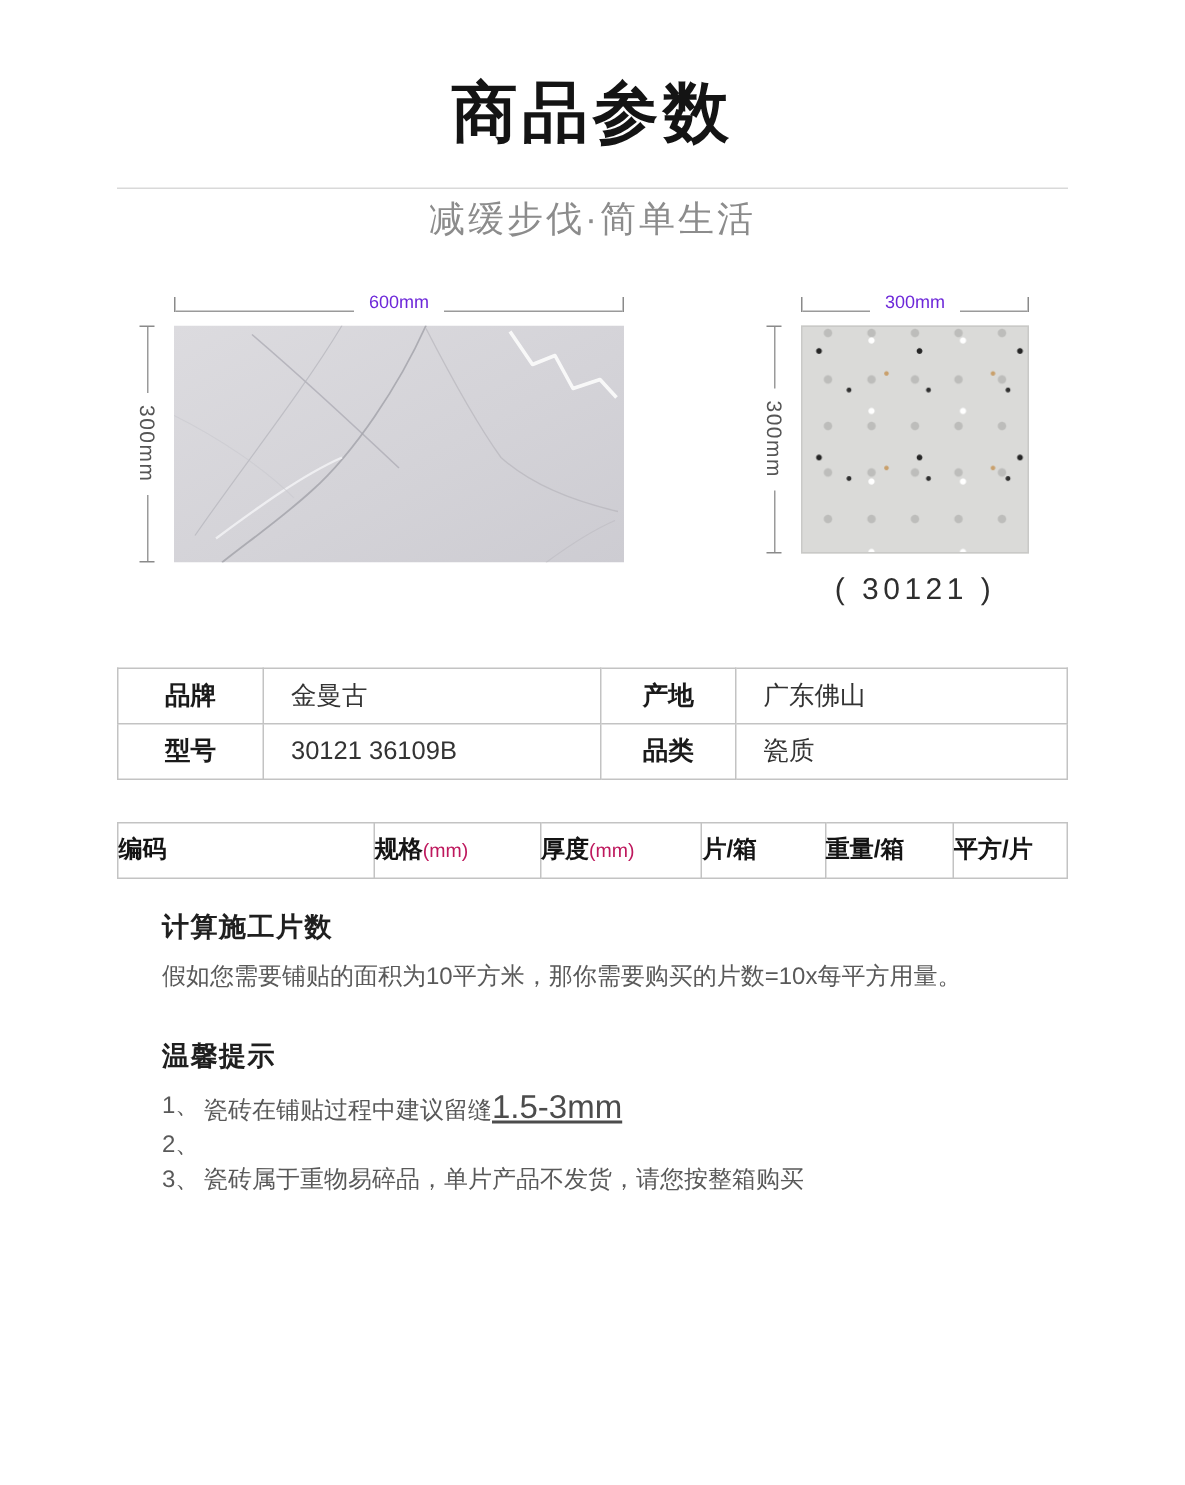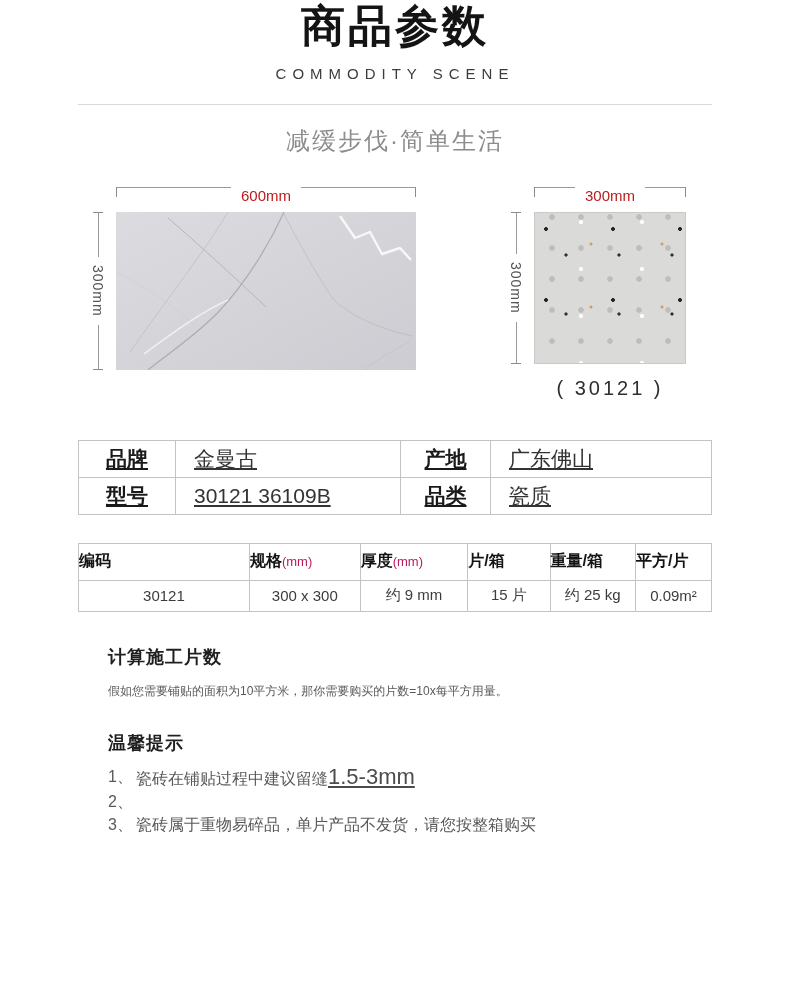--- a/index.html
+++ b/index.html
@@ -5,38 +5,38 @@
   * { margin:0; padding:0; box-sizing:border-box; }
   html,body { background:#ffffff; }
   body {
     width:790px; height:990px; overflow:hidden;
     font-family:"Liberation Sans","DejaVu Sans",sans-serif;
     color:#333;
   }
   .content { width:634px; margin:0 auto; }
 
   
-  .hdr { text-align:center; }
+  .hdr { text-align:center; padding-top:50px; }
   .hdr h1 {
     font-size:44px; font-weight:600; color:#141414; letter-spacing:3px;
     line-height:1.2;
   }
   .hdr .sub {
     margin-top:12px; font-size:15px; color:#3c3c3c; letter-spacing:6px;
     font-weight:400;
   }
   .divider { width:634px; height:1px; background:#d9d9d9; margin:22px auto 0; border:none; }
-  .tagline { text-align:center; margin-top:20px; font-size:24px; color:#8c8c8c; letter-spacing:2px; }
+  .tagline { text-align:center; margin-top:4px; font-size:24px; color:#8c8c8c; letter-spacing:2px; }
 
   
   .figures { display:flex; justify-content:space-between; margin-top:30px; padding:0 26px 0 14px; }
   .figure { display:block; }
   .fig-toprow { display:flex; margin-bottom:9px; }
   .dimcol-spacer { width:24px; flex:none; }
-  .dim-h { flex:1; display:flex; align-items:flex-start; height:16px; color:#b91c1c; font-size:15px; }
+  .dim-h { flex:1; display:flex; align-items:flex-end; height:16px; color:#6d28d9; font-size:12px; }
   .dim-h .tick { width:1px; height:10px; background:#8a8a8a; flex:none; }
   .dim-h .dline { flex:1; height:1px; background:#9a9a9a; }
   .dim-h .dtext { padding:0 10px; white-space:nowrap; }
   .fig-midrow { display:flex; }
   .dim-v { width:12px; margin-right:12px; flex:none; display:flex; flex-direction:column; align-items:center; color:#555; font-size:14px; }
   .dim-v .tick { height:1px; width:10px; background:#8a8a8a; flex:none; }
   .dim-v .dline { flex:1; width:1px; background:#9a9a9a; }
   .dim-v .dtext { writing-mode:vertical-rl; padding:8px 0; letter-spacing:1px; white-space:nowrap; }
   .tile { flex:none; }
   .tile.marble { width:300px; height:158px; }
@@ -61,49 +61,48 @@
   }
   .fig-label { margin-top:13px; text-align:center; font-size:20px; color:#2e2e2e; letter-spacing:3px; }
   .fig-label.left-lab { margin-left:24px; width:300px; }
   .fig-label.right-lab { margin-left:24px; width:152px;text-align:center; }
 
   
   table { border-collapse:collapse; width:634px; table-layout:fixed; }
   td, th { border:1px solid #c3c3c3; }
 
   .info-table { margin:40px auto 0; }
-  .info-table td { height:37px; font-size:21px; color:#333;text-decoration:underline; }
+  .info-table td { height:37px; font-size:17px; color:#333; }
   .info-table td.lab { width:97px; text-align:center; font-weight:bold; color:#1a1a1a; }
   .info-table td.lab2 { width:90px; }
   .info-table td.val { padding-left:18px; }
   .info-table td.val1 { width:225px; }
 
   .spec-table { margin:28px auto 0; }
   .spec-table th { height:37px; font-size:16px; color:#141414; font-weight:bold; text-align:left; }
   .spec-table th .unit { font-weight:400; font-size:13px; color:#be185d; }
   .spec-table td { height:31px; font-size:15px; color:#3c3c3c; text-align:center; }
   .c0{width:27%;} .c1{width:17.5%;} .c2{width:17%;} .c3{width:13%;} .c4{width:13.5%;} .c5{width:12%;}
 
   
   .txt-section { width:634px; margin:0 auto; padding-left:30px; }
-  .calc { margin-top:33px; }
+  .calc { margin-top:20px; }
   .sec-heading { font-size:18px; font-weight:bold; color:#1f1f1f; letter-spacing:1px; }
-  .calc .body { margin-top:9px; font-size:12px; color:#595959; line-height:26px; }
+  .calc .body { margin-top:9px; font-size:16px; color:#595959; line-height:26px; }
   .tips { margin-top:27px; }
   .tips .tip-list { margin-top:10px; font-size:16px; color:#595959; line-height:23px; }
   .tip { display:flex; }
   .tip .num { flex:none; width:28px; }
   .tip .big { font-size:22px; font-weight:300; line-height:23px; color:#4c4c4c;text-decoration:underline; }
 </style>
 </head>
 <body>
 
 <header class="hdr">
   <h1>商品参数</h1>
-  <div class="sub">COMMODITY SCENE</div>
   <hr class="divider">
   <div class="tagline">减缓步伐·简单生活</div>
 </header>
 
 <div class="content">
   <div class="figures">
 
     <div class="figure">
       <div class="fig-toprow">
         <div class="dimcol-spacer"></div>
@@ -195,28 +194,20 @@
     <tr>
       <th class="c0"><span>编码</span><span class="unit"></span></th>
       <th class="c1"><span>规格</span><span class="unit">(mm)</span></th>
       <th class="c2"><span>厚度</span><span class="unit">(mm)</span></th>
       <th class="c3"><span>片/箱</span><span class="unit"></span></th>
       <th class="c4"><span>重量/箱</span><span class="unit"></span></th>
       <th class="c5"><span>平方/片</span><span class="unit"></span></th>
     </tr>
   </thead>
   <tbody>
-    <tr>
-      <td>30121</td>
-      <td>300 x 300</td>
-      <td>约 9 mm</td>
-      <td>15 片</td>
-      <td>约 25 kg</td>
-      <td>0.09m²</td>
-    </tr>
   </tbody>
 </table>
 
 <section class="txt-section calc">
   <div class="sec-heading">计算施工片数</div>
   <div class="body">
     <div>假如您需要铺贴的面积为10平方米，那你需要购买的片数=10x每平方用量。</div>
   </div>
 </section>
 

